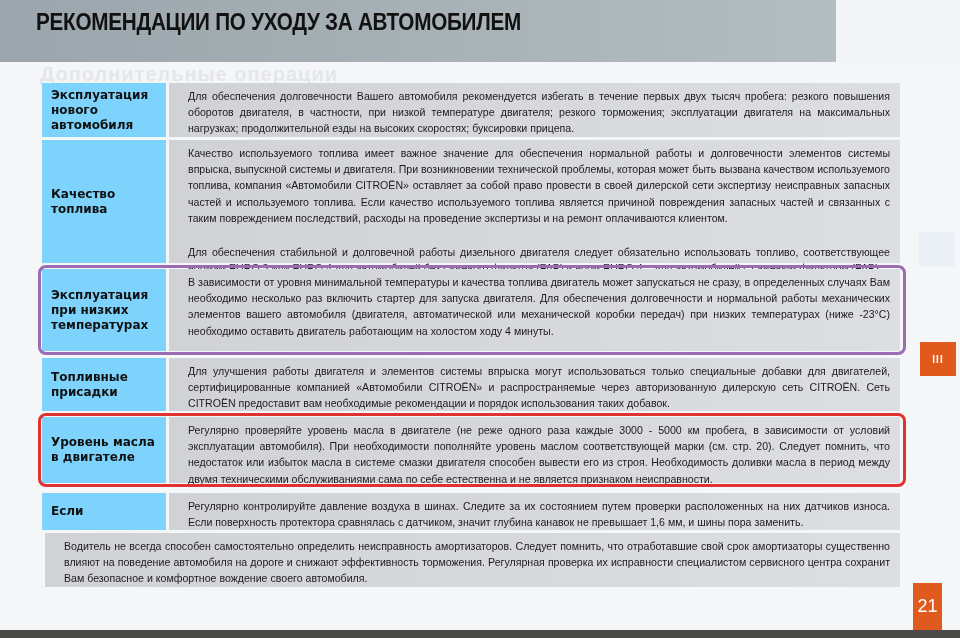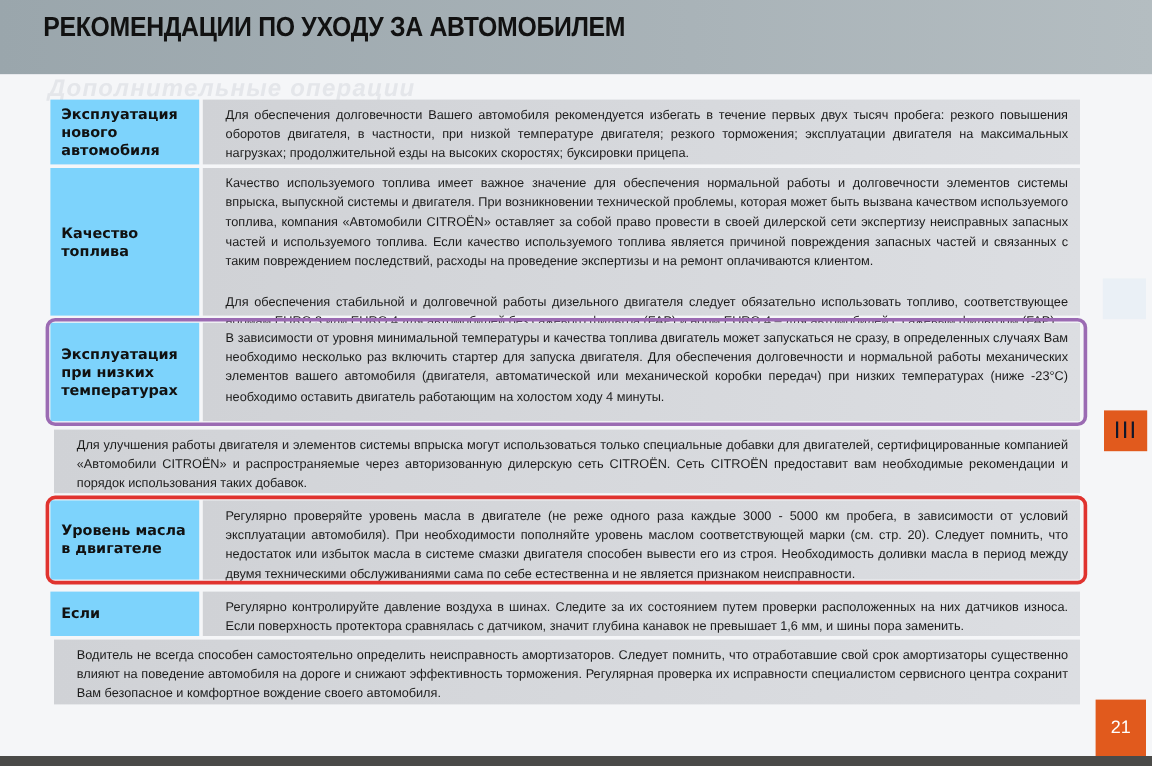--- a/index.html
+++ b/index.html
@@ -2,36 +2,36 @@
 <html><head>
 <meta charset="utf-8">
 <style>
   html, body { margin:0; padding:0; }
   body {
     width:960px; height:638px; overflow:hidden; position:relative;
     background:#f3f4f6;
     font-family:"Liberation Sans", sans-serif;
   }
   .header {
-    position:absolute; left:0; top:0; width:960px; height:62px;
+    position:absolute; left:0; top:0; width:836px; height:62px;
     background:linear-gradient(90deg,#9aa6ac 0%,#a9b3b8 60%,#b4bdc1 100%);
   }
   .header h1 {
     position:absolute; left:36px; top:9px; margin:0;
     font-size:23px; font-weight:bold; color:#111; letter-spacing:-0.3px;
     transform:scaleX(0.9); transform-origin:left center;
     font-family:"Liberation Sans", sans-serif;
   }
   .page {
     position:absolute; left:0; top:62px; width:960px; height:568px;
     background:#f5f6f8;
   }
   .ghost {
     position:absolute; left:40px; top:63px;
-    font-size:20px; font-weight:bold; color:#e4e6ea; letter-spacing:1px;font-style:italic;
+    font-size:20px; font-weight:bold; color:#e4e6ea; letter-spacing:1px;
   }
   .table { position:absolute; left:42px; top:83px; width:858px; }
   .row { display:flex; position:relative; margin-bottom:3px; }
   .label {
     width:124px; flex:none; background:#7dd3fc; color:#111;
     font-size:12px; font-weight:bold; line-height:15px;
     display:flex; align-items:center; padding:0 0 0 9px; box-sizing:border-box;
     font-family:"DejaVu Sans", sans-serif;
   }
   .content {
@@ -40,30 +40,30 @@
     padding:5px 10px 5px 19px; box-sizing:border-box; text-align:justify;
   }
   .content p { margin:0; }
   .content p + p { margin-top:18px; }
   .hl-purple { position:absolute; left:-4px; top:-4px; right:-6px; bottom:-4px;
     border:3px solid #9b6bb3; border-radius:8px; pointer-events:none; }
   .hl-red { position:absolute; left:-4px; top:-4px; right:-6px; bottom:-4px;
     border:3px solid #e0332f; border-radius:8px; pointer-events:none; }
   .side-tab {
     position:absolute; left:920px; top:342px; width:36px; height:34px;
-    background:#e15a1d; color:#0f172a; font-weight:normal; font-size:20px;
+    background:#e15a1d; color:#ffffff; font-weight:bold; font-size:10px;
     display:flex; align-items:center; justify-content:center; letter-spacing:1px;
   }
   .side-ghost {
     position:absolute; left:919px; top:232px; width:36px; height:34px;
     background:#eaf0f6;
   }
   .page-num {
-    position:absolute; left:913px; top:583px; width:42px; height:47px;
-    background:#e15a1d; color:#fff; font-size:15px;
+    position:absolute; left:913px; top:583px; width:29px; height:47px;
+    background:#e15a1d; color:#fff; font-size:18px;
     display:flex; align-items:center; justify-content:center;
   }
   .bottom-line { position:absolute; left:0; top:630px; width:960px; height:8px; background:#4a4a48; }
 </style>
 </head>
 <body>
 
 <div class="header">
   <h1>РЕКОМЕНДАЦИИ ПО УХОДУ ЗА АВТОМОБИЛЕМ</h1>
 </div>
@@ -89,20 +89,21 @@
 
   <div class="row" style="height:82px; margin-top:6px; margin-bottom:7px">
     <div class="label">Эксплуатация при низких температурах</div>
     <div class="content">
       <p>В зависимости от уровня минимальной температуры и качества топлива двигатель может запускаться не сразу, в определенных случаях Вам необходимо несколько раз включить стартер для запуска двигателя. Для обеспечения долговечности и нормальной работы механических элементов вашего автомобиля (двигателя, автоматической или механической коробки передач) при низких температурах (ниже -23°C) необходимо оставить двигатель работающим на холостом ходу 4 минуты.</p>
     </div>
     <div class="hl-purple"></div>
   </div>
 
   <div class="row" style="height:53px">
+    <div class="label">Топливные присадки</div>
     <div class="content">
       <p>Для улучшения работы двигателя и элементов системы впрыска могут использоваться только специальные  добавки для двигателей, сертифицированные компанией «Автомобили CITROËN» и распространяемые через авторизованную дилерскую сеть CITROËN. Сеть CITROËN предоставит вам необходимые рекомендации и порядок использования таких добавок.</p>
     </div>
   </div>
 
   <div class="row" style="height:66px; margin-top:6px; margin-bottom:10px">
     <div class="label">Уровень масла в двигателе</div>
     <div class="content">
       <p>Регулярно проверяйте уровень масла в двигателе (не реже одного раза каждые 3000 - 5000 км пробега, в зависимости от условий эксплуатации автомобиля). При необходимости пополняйте уровень маслом соответствующей марки (см. стр. 20). Следует помнить, что недостаток или избыток масла в системе смазки двигателя способен вывести его из строя. Необходимость доливки масла в период между двумя техническими обслуживаниями сама по себе естественна и не является признаком неисправности.</p>
     </div>

